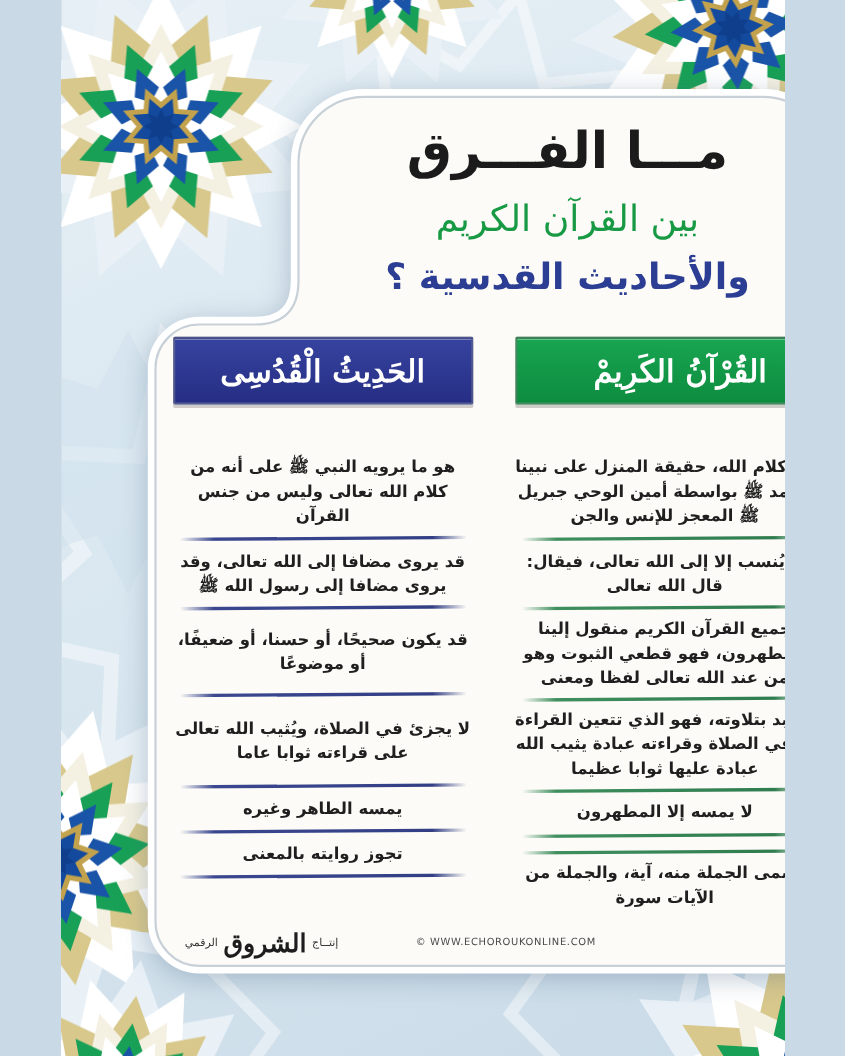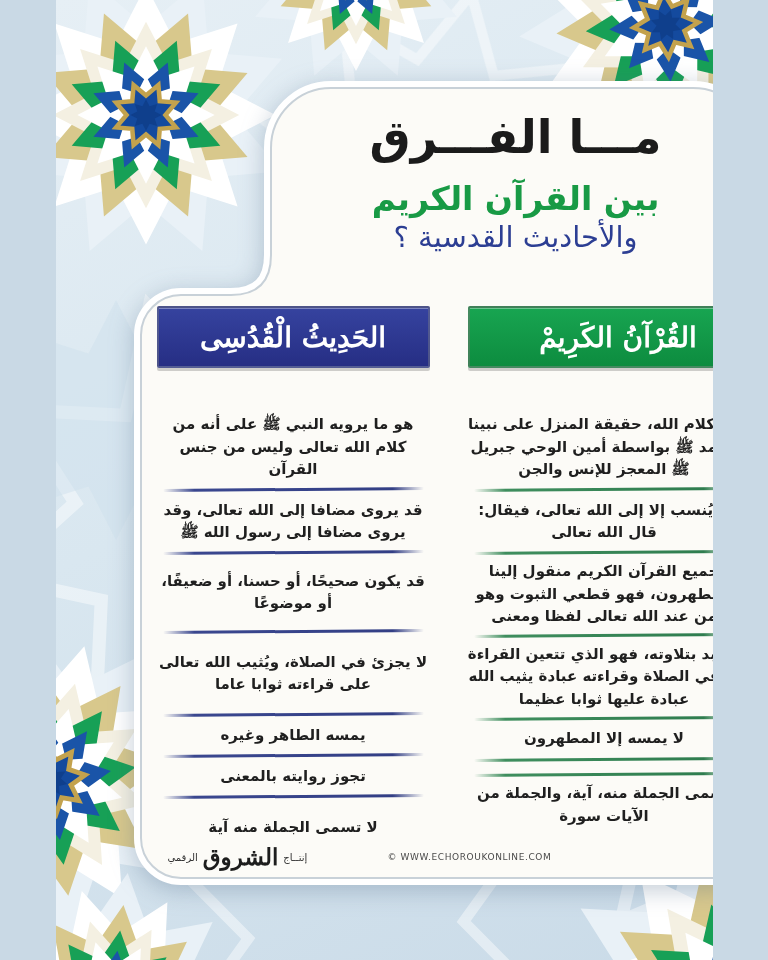--- a/index.html
+++ b/index.html
@@ -11,22 +11,22 @@
     font-family:"DejaVu Sans", sans-serif;
   }
   svg.decor, svg.lattice { position:absolute; pointer-events:none; }
   svg.lattice { left:0; top:0; width:768px; height:960px; }
   .panel-svg { position:absolute; left:0; top:0; width:768px; height:960px;
                filter:drop-shadow(0 5px 12px rgba(80,105,135,.35)); }
 
   .title-block { position:absolute; top:112px; left:248px; width:424px;
                  text-align:center; direction:rtl; z-index:5; }
   .title-l1 { font-size:46px; font-weight:bold; color:#1b1b1b; line-height:1.1; margin-bottom:16px; }
-  .title-l2 { font-size:33px; font-weight:bold; color:#189a45; line-height:1.2; margin-bottom:2px; }
-  .title-l3 { font-size:29px; font-weight:normal; color:#2c3e93; line-height:1.2; }
+  .title-l2 { font-size:33px; font-weight:normal; color:#189a45; line-height:1.2; margin-bottom:14px; }
+  .title-l3 { font-size:33px; font-weight:bold; color:#2c3e93; line-height:1.2; }
 
   .columns { position:absolute; top:306px; left:95px; width:596px; z-index:5;
              display:flex; gap:26px; direction:rtl; }
   .col { flex:1; display:flex; flex-direction:column; }
   .badge { height:62px; border-radius:2px; display:flex; align-items:center; justify-content:center;
            color:#fff; font-size:28px; font-family:"DejaVu Serif", serif; font-weight:bold;
            margin:0 6px 16px 6px; border:2px solid rgba(105,118,110,.55);
            box-shadow:0 3px 0 rgba(0,0,0,.18), inset 0 1px 0 rgba(255,255,255,.35); }
   .badge.green { background:linear-gradient(180deg,#18a551 0%,#0d8c3f 100%);padding-left:28px; }
   .badge.blue  { background:linear-gradient(180deg,#36439f 0%,#262e84 100%); border-color:rgba(110,115,140,.55); }
@@ -36,21 +36,21 @@
   .r1{min-height:70px;margin-top:28px;} .r2{min-height:48px;} .r3{min-height:64px;}
   .r4{min-height:68px;} .r5{min-height:26px;} .r6{min-height:26px;text-align:right;} .r7{min-height:46px;}
   .sep { height:3px; margin:6px 12px; border-radius:3px; transform:rotate(-.4deg); }
   .sep.g { background:linear-gradient(90deg,rgba(63,142,94,0) 0%,#3f8e5e 12%,#2f7d4f 88%,rgba(63,142,94,0) 100%); }
   .sep.b { background:linear-gradient(90deg,rgba(58,71,143,0) 0%,#3a478f 12%,#333f85 88%,rgba(58,71,143,0) 100%); }
 
   .footer-logo { position:absolute; left:112px; top:844px; z-index:6; direction:rtl;
                  display:flex; align-items:center; gap:5px; color:#1d1d1d; }
   .footer-logo .pre, .footer-logo .suf { font-size:10px; color:#333; }
   .footer-logo .name { font-size:23px; font-weight:bold; font-family:Liberation Sans, sans-serif; }
-  .footer-copy { position:absolute; left:332px; top:852px; z-index:6; direction:ltr;
+  .footer-copy { position:absolute; left:322px; top:852px; z-index:6; direction:ltr;
                  font-size:9px; letter-spacing:.6px; color:#4a4a4a; }
 </style>
 </head>
 <body>
 
 <div class="stage">
 
   <svg width="0" height="0" style="position:absolute">
     <defs>
       <polygon id="star8" points="0,-100 22.96,-55.44 70.71,-70.71 55.44,-22.96 100,0 55.44,22.96 70.71,70.71 22.96,55.44 0,100 -22.96,55.44 -70.71,70.71 -55.44,22.96 -100,0 -55.44,-22.96 -70.71,-70.71 -22.96,-55.44"></polygon>
@@ -145,21 +145,20 @@
       <div class="item r2">قد يروى مضافا إلى الله تعالى، وقد يروى مضافا إلى رسول الله ﷺ</div>
       <div class="sep b"></div>
       <div class="item r3">قد يكون صحيحًا، أو حسنا، أو ضعيفًا، أو موضوعًا</div>
       <div class="sep b"></div>
       <div class="item r4">لا يجزئ في الصلاة، ويُثيب الله تعالى على قراءته ثوابا عاما</div>
       <div class="sep b"></div>
       <div class="item r5">يمسه الطاهر وغيره</div>
       <div class="sep b"></div>
       <div class="item r6">تجوز روايته بالمعنى</div>
       <div class="sep b"></div>
-      <div class="item r7">لا تسمى الجملة منه آية</div>
     </div>
 
   </div>
 
   <div class="footer-logo">
     <span class="pre">إنتــاج</span>
     <span class="name">الشروق</span>
     <span class="suf">الرقمي</span>
   </div>
   <div class="footer-copy">© WWW.ECHOROUKONLINE.COM</div>

